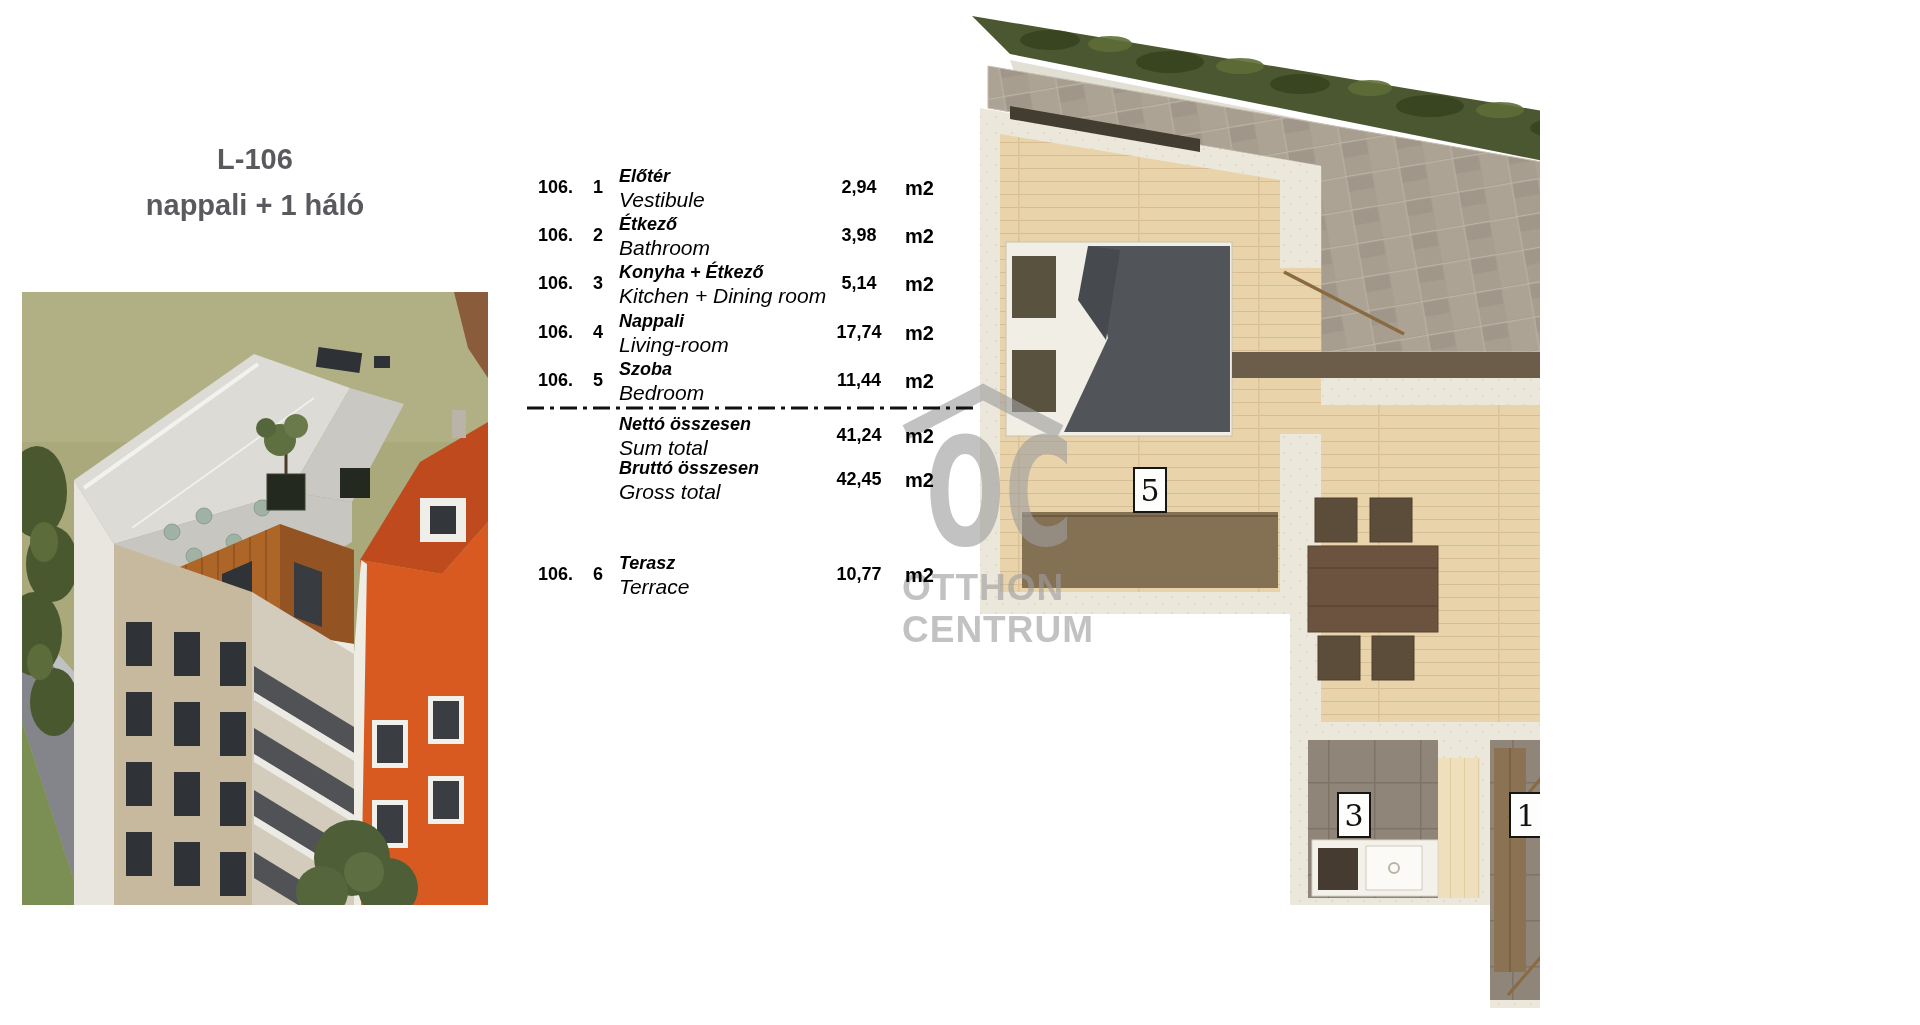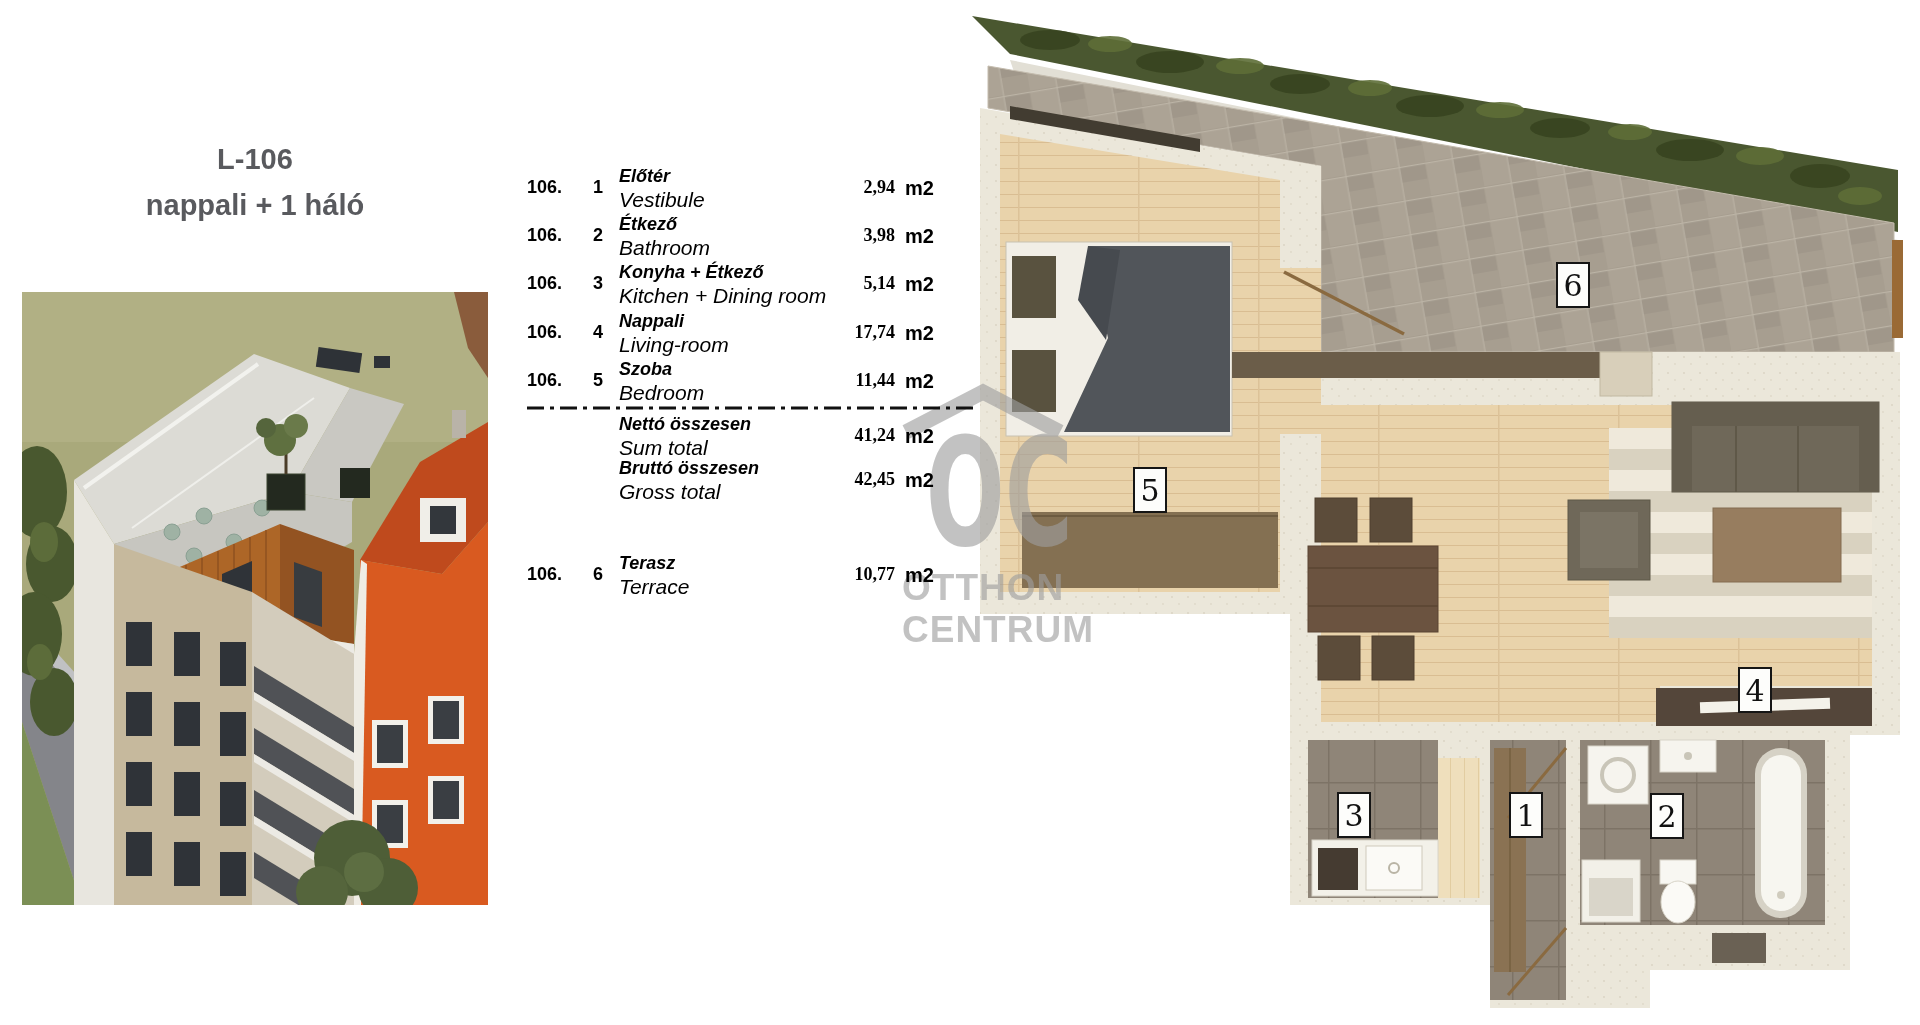--- a/index.html
+++ b/index.html
@@ -1,31 +1,31 @@
 <!DOCTYPE html>
 <html><head>
 <meta charset="utf-8">
 <style>
   html,body{margin:0;padding:0;background:#fff;}
-  #page{position:relative;width:1920px;height:1025px;background:#ffffff;overflow:hidden;
+  #page{position:relative;width:1540px;height:1025px;background:#ffffff;overflow:hidden;
         font-family:"Liberation Sans",sans-serif;color:#000;}
 
   
   .title-block{position:absolute;left:22px;top:136px;width:466px;text-align:center;
                color:#595a5e;font-weight:bold;font-size:29px;line-height:46px;}
   #photo{position:absolute;left:22px;top:292px;width:466px;height:613px;}
 
   
   #table{position:absolute;left:527px;top:0;width:470px;height:700px;z-index:3;}
   .trow{position:absolute;left:0;width:470px;height:48px;}
-  .apt{position:absolute;left:0;top:11px;width:46px;font-weight:bold;font-size:18px;}
+  .apt{position:absolute;left:0;top:11px;width:46px;text-align:right;font-weight:bold;font-size:18px;}
   .idx{position:absolute;left:60px;top:11px;width:22px;text-align:center;font-weight:bold;font-size:18px;}
   .hu{position:absolute;left:92px;top:0;font-weight:bold;font-size:18px;white-space:nowrap;font-style:italic;}
   .en{position:absolute;left:92px;top:22px;font-style:italic;font-size:21px;white-space:nowrap;}
-  .val{position:absolute;left:278px;top:11px;width:90px;text-align:right;font-weight:bold;font-size:18px;font-family:Liberation Serif, serif;}
+  .val{position:absolute;left:287px;top:11px;width:90px;text-align:center;font-weight:bold;font-size:18px;}
   .unit{position:absolute;left:378px;top:11px;font-weight:bold;font-size:20px;}
   #divider{position:absolute;left:527px;top:404px;width:452px;height:8px;z-index:3;}
 
   
   #watermark{position:absolute;left:880px;top:370px;width:260px;height:280px;z-index:2;
              opacity:.62;pointer-events:none;}
 
   
   #plan{position:absolute;left:960px;top:0;width:960px;height:1025px;z-index:1;}
   #plan-overlay{position:absolute;left:960px;top:0;width:960px;height:1025px;z-index:3;pointer-events:none;}

